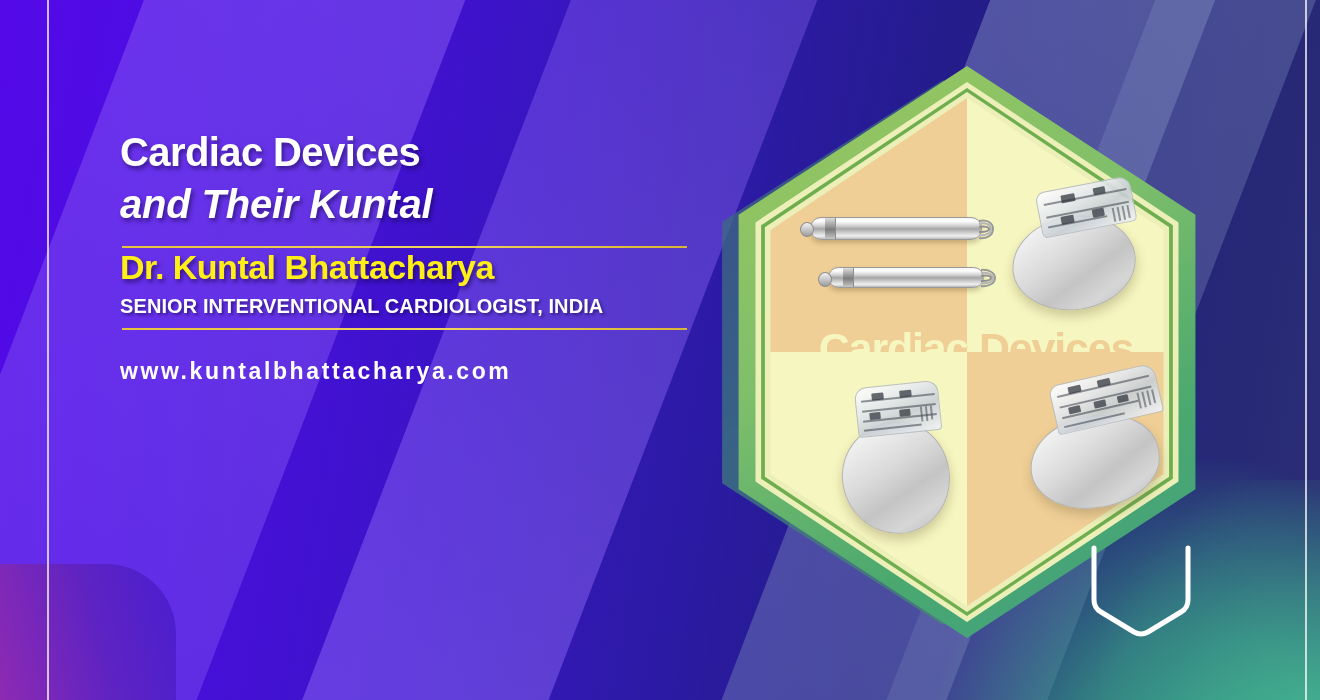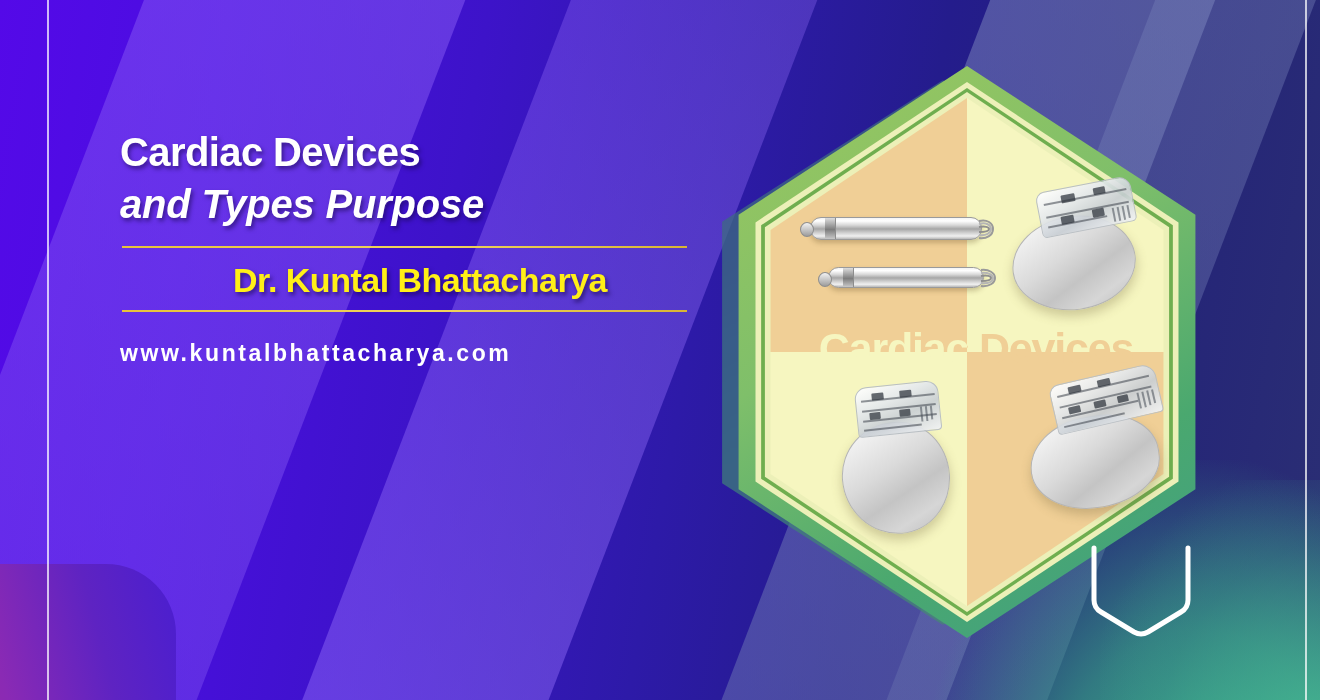--- a/index.html
+++ b/index.html
@@ -117,28 +117,27 @@
     margin-top:26px;
     color:#cfe0f5;
     font-size:28px;
     font-weight:700;
     font-style:italic;
     letter-spacing:-.2px;
     text-shadow:2px 3px 4px rgba(20,5,70,.55);
     white-space:nowrap;
   }
   .doctor-name {
-    margin-top:13px;
+    margin-top:0;
     color:#ffef17;
     font-size:34px;
     font-weight:800;
     letter-spacing:-.5px;
     text-shadow:2px 3px 4px rgba(20,5,70,.6);
     white-space:nowrap;
-    text-align:center;
   }
   .credential {
     margin-top:8px;
     color:#ffffff;
     font-size:20px;
     font-weight:800;
     letter-spacing:.1px;
     text-shadow:2px 2px 3px rgba(20,5,70,.55);
     white-space:nowrap;
   }
@@ -302,25 +301,26 @@
   <div class="band band-slate-b"></div>
   <div class="band band-teal"></div>
   <div class="band band-teal2"></div>
   <div class="band blob-magenta"></div>
   <div class="edge-rule left"></div>
   <div class="edge-rule right"></div>
 
   <div id="text-col">
 
     <div class="headline hl-bold">Cardiac Devices</div>
-    <div class="headline hl-italic">and Types Purpose</div>
+    <div class="headline hl-italic">and Their Kuntal</div>
 
     <div class="rule-gold"></div>
 
     <div class="doctor-name">Dr. Kuntal Bhattacharya</div>
+    <div class="credential">SENIOR INTERVENTIONAL CARDIOLOGIST, INDIA</div>
 
     <div class="rule-gold second"></div>
 
     <div class="website">www.kuntalbhattacharya.com</div>
   </div>
 
   <div id="hex-graphic">
 
     <div class="hex hex-shadow"></div>
     <div class="hex hex-green-outer"></div>

